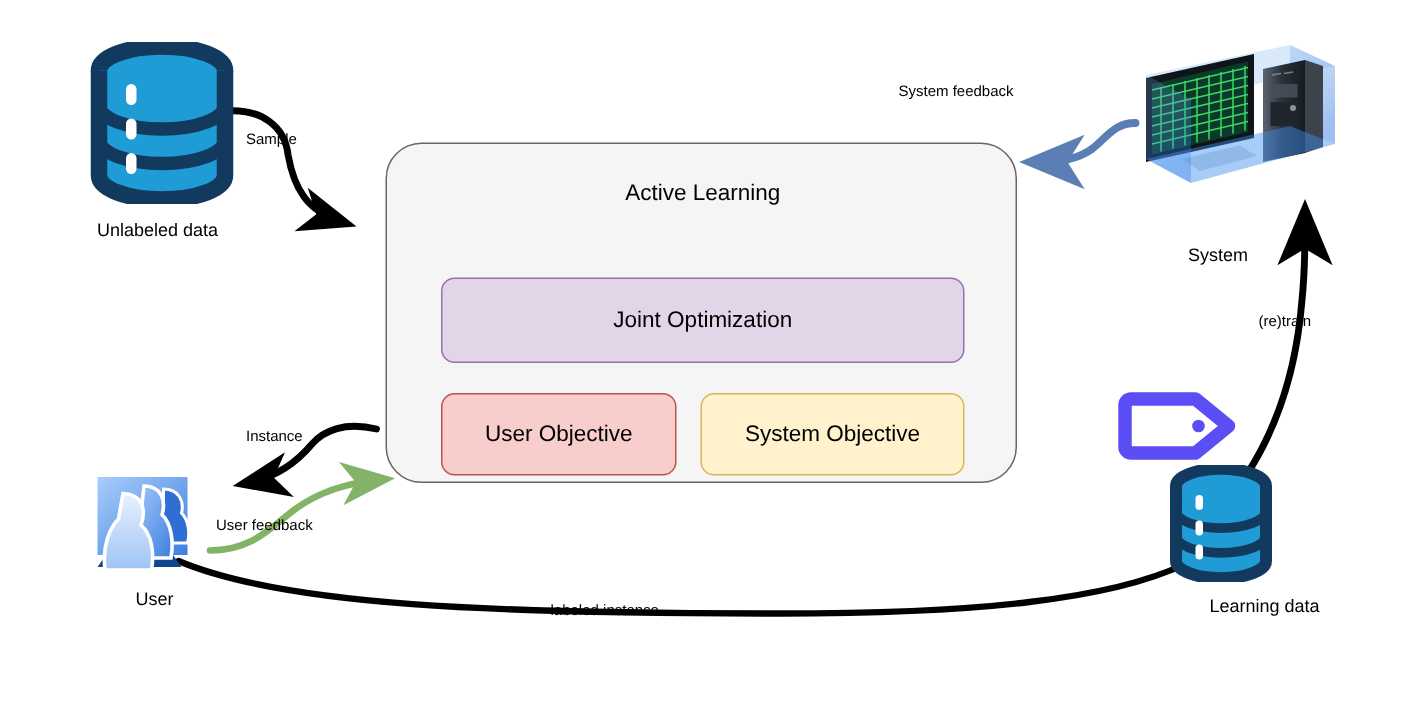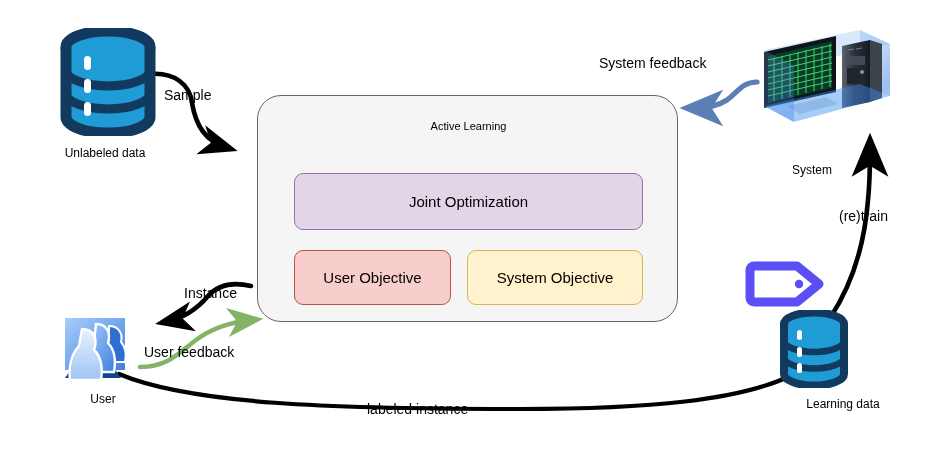--- a/index.html
+++ b/index.html
@@ -27,53 +27,54 @@
     font-family: "Liberation Sans", sans-serif;
     color: #000000;
     white-space: nowrap;
     line-height: 1.1;
   }
   .node-label {
     font-size: 12px;
     text-align: center;
   }
   .edge-label {
-    font-size: 14px;
+    font-size: 10px;
   }
 
   
   #al-box {
     position: absolute;
     left: 257px;
     top: 95px;
     width: 421px;
     height: 227px;
     background: #f5f5f5;
     border: 1.4px solid #666666;
     border-radius: 24px;
     box-sizing: border-box;
   }
   #al-title {
     position: absolute;
     left: 0;
     top: 24px;
     width: 421px;
     text-align: center;
-    font-size: 11px;
+    font-size: 15px;
     color: #000;
   }
   .inner-box {
     position: absolute;
     box-sizing: border-box;
     border-radius: 9px;
     display: flex;
     align-items: center;
     justify-content: center;
     font-size: 15px;
     color: #000;
+    margin-top: 12px;
   }
   #box-joint {
     left: 36px;
     top: 77px;
     width: 349px;
     height: 57px;
     background: #e1d5e7;
     border: 1.4px solid #9673a6;
   }
   #box-user-obj {
@@ -264,21 +265,21 @@
   <div class="lbl node-label" style="left:762px; top:130px; width:100px;margin-top:34px;">System</div>
 
   <div class="lbl node-label" style="left:758px; top:398px; width:170px;">Learning data</div>
 
   <div class="lbl node-label" style="left:58px; top:393px; width:90px;">User</div>
 
   <div class="lbl edge-label" style="left:164px; top:88px;text-align:center;">Sample</div>
 
   <div class="lbl edge-label" style="left:599px; top:56px;">System feedback</div>
 
-  <div class="lbl edge-label" style="left:164px; top:286px;margin-left:20px;">Instance</div>
+  <div class="lbl edge-label" style="left:164px; top:286px;">Instance</div>
 
   <div class="lbl edge-label" style="left:144px; top:345px;">User feedback</div>
 
   <div class="lbl edge-label" style="left:355px; top:402px;padding-left:12px;">labeled instance</div>
 
   <div class="lbl edge-label" style="left:839px; top:209px;text-align:right;">(re)train</div>
 
 </div>
 
 </body></html>

